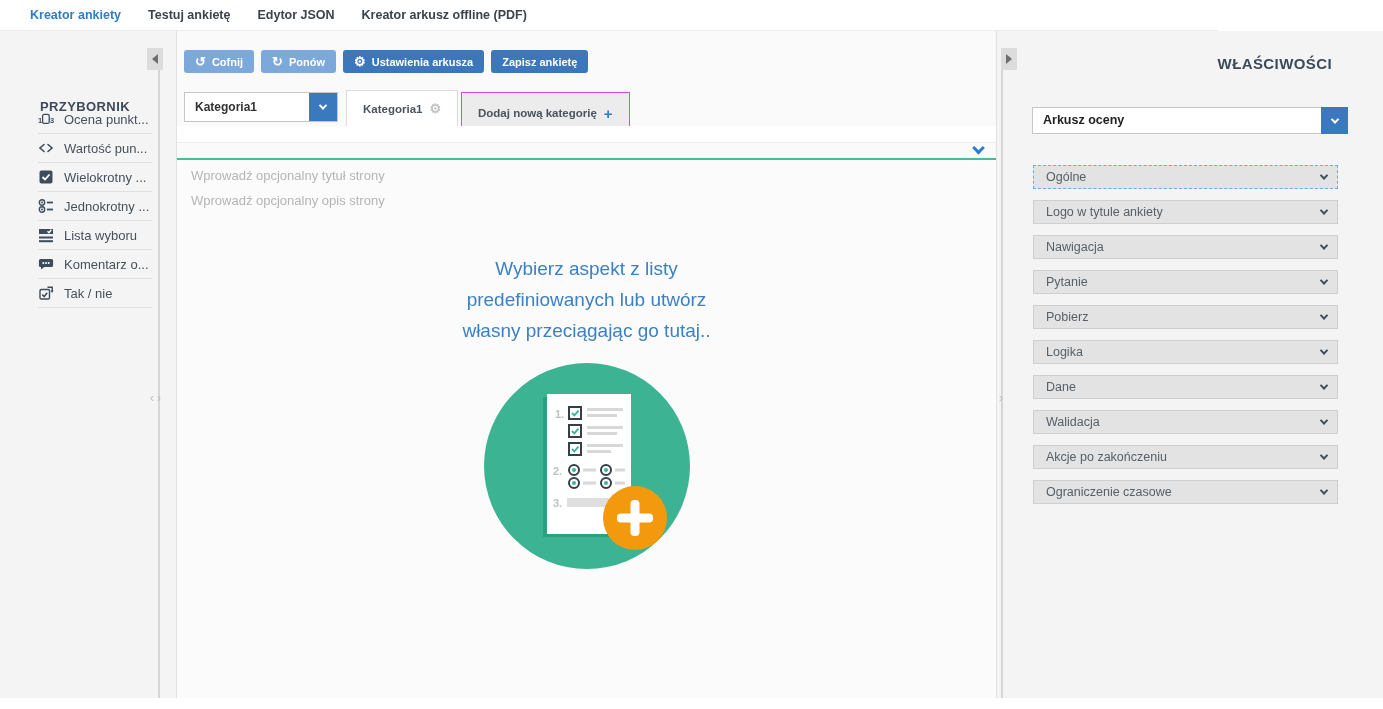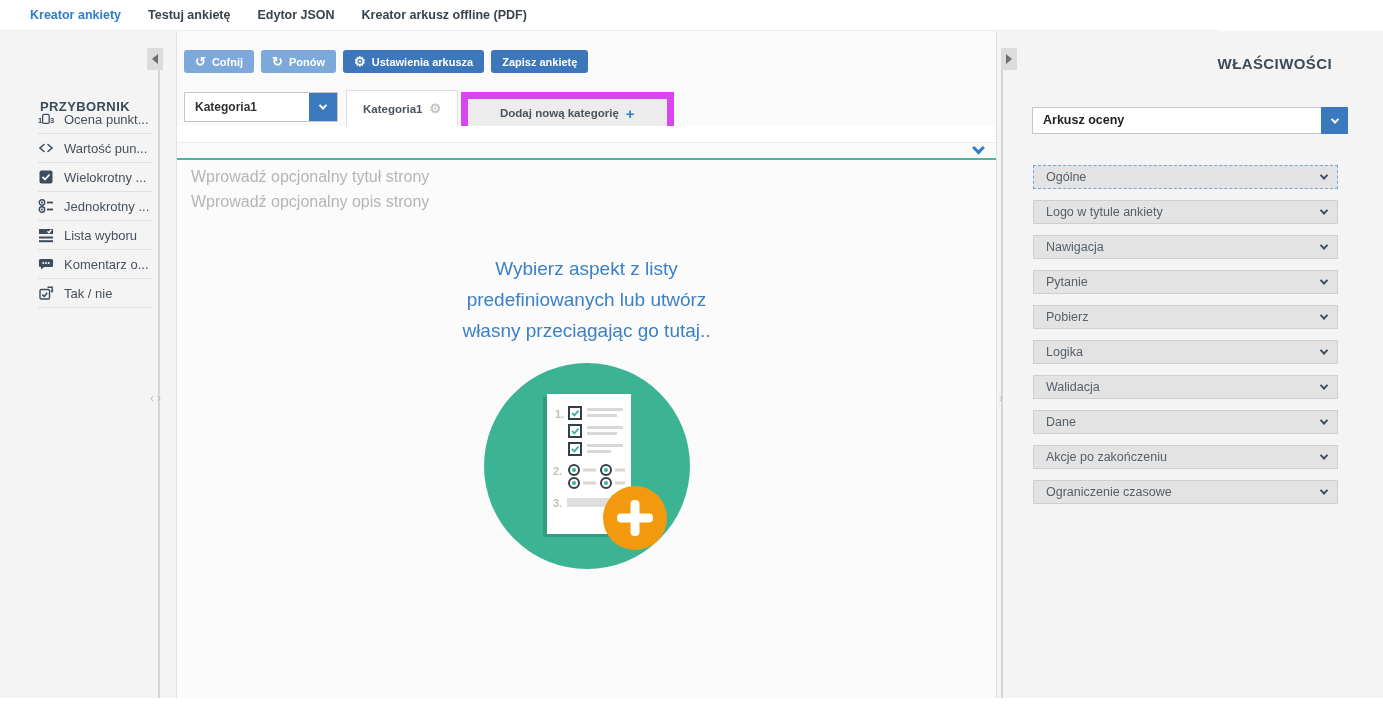--- a/index.html
+++ b/index.html
@@ -53,31 +53,31 @@
   .chev{display:inline-block;width:7px;height:7px;border-right:2px solid currentColor;
     border-bottom:2px solid currentColor;transform:rotate(45deg) translate(-1px,-1px);}
   .chev.small{width:6px;height:6px;}
   .chev.big{width:9px;height:9px;border-width:3px;}
 
   .tab-active{position:absolute;left:169px;top:59px;height:36px;background:#fff;
     border:1px solid #ddd;border-bottom:none;display:inline-flex;align-items:center;gap:7px;
     padding:0 16px;font-size:11.5px;font-weight:bold;color:#4a545e;z-index:2;cursor:pointer;}
   .tab-active .gear{color:#c4c4c4;font-size:13px;}
   .tab-add{position:absolute;left:284px;top:61px;height:42px;background:#ececec;
-    border:7px solid #d946ef;display:inline-flex;align-items:center;gap:7px;padding:0 32px;
+    border:1px solid #d946ef;display:inline-flex;align-items:center;gap:7px;padding:0 16px;
     font-size:11.5px;font-weight:bold;color:#4a545e;cursor:pointer;}
   .tab-add .plus{color:#2d7dc9;font-size:15px;font-weight:bold;line-height:1;}
 
   .white-strip{position:absolute;left:0;right:0;top:95px;height:17px;background:#fff;
     border-bottom:1px solid #ececec;}
   .collapse-chev{position:absolute;right:13px;top:109px;color:#2d7dc9;cursor:pointer;}
   .teal-line{position:absolute;left:0;right:0;top:127px;height:2px;background:#4bb99c;}
 
   .page-area{position:absolute;left:0;right:0;top:129px;bottom:0;background:#fbfbfb;}
-  .ph{position:absolute;left:14px;font-size:16px;color:#b5b5b5;cursor:text;}
+  .ph{position:absolute;left:14px;font-size:13px;color:#b5b5b5;cursor:text;}
   .ph.t1{top:8px;} .ph.t2{top:33px;}
   .empty-msg{position:absolute;left:0;right:0;top:93px;text-align:center;
     font-size:19px;line-height:31px;color:#3c80c6;}
   .graphic{position:absolute;left:calc(50% - 103px);top:203px;width:206px;height:206px;}
 
   
   .props-title{position:absolute;right:51px;top:24px;font-size:15px;font-weight:bold;
     color:#3c4b59;letter-spacing:.4px;}
   .obj-select{position:absolute;left:1032px;top:76px;width:316px;height:27px;background:#fff;
     border:1px solid #c6c6c6;cursor:pointer;}
@@ -317,28 +317,28 @@
     </div>
     <div class="acc-item">
       <span>Pobierz</span>
       <span class="chev small"></span>
     </div>
     <div class="acc-item">
       <span>Logika</span>
       <span class="chev small"></span>
     </div>
     <div class="acc-item">
+      <span>Dane</span>
+      <span class="chev small"></span>
+    </div>
+    <div class="acc-item">
       <span>Walidacja</span>
       <span class="chev small"></span>
     </div>
     <div class="acc-item">
-      <span>Dane</span>
-      <span class="chev small"></span>
-    </div>
-    <div class="acc-item">
       <span>Akcje po zakończeniu</span>
       <span class="chev small"></span>
     </div>
     <div class="acc-item">
       <span>Ograniczenie czasowe</span>
       <span class="chev small"></span>
     </div>
   </div>
 
 </div>

